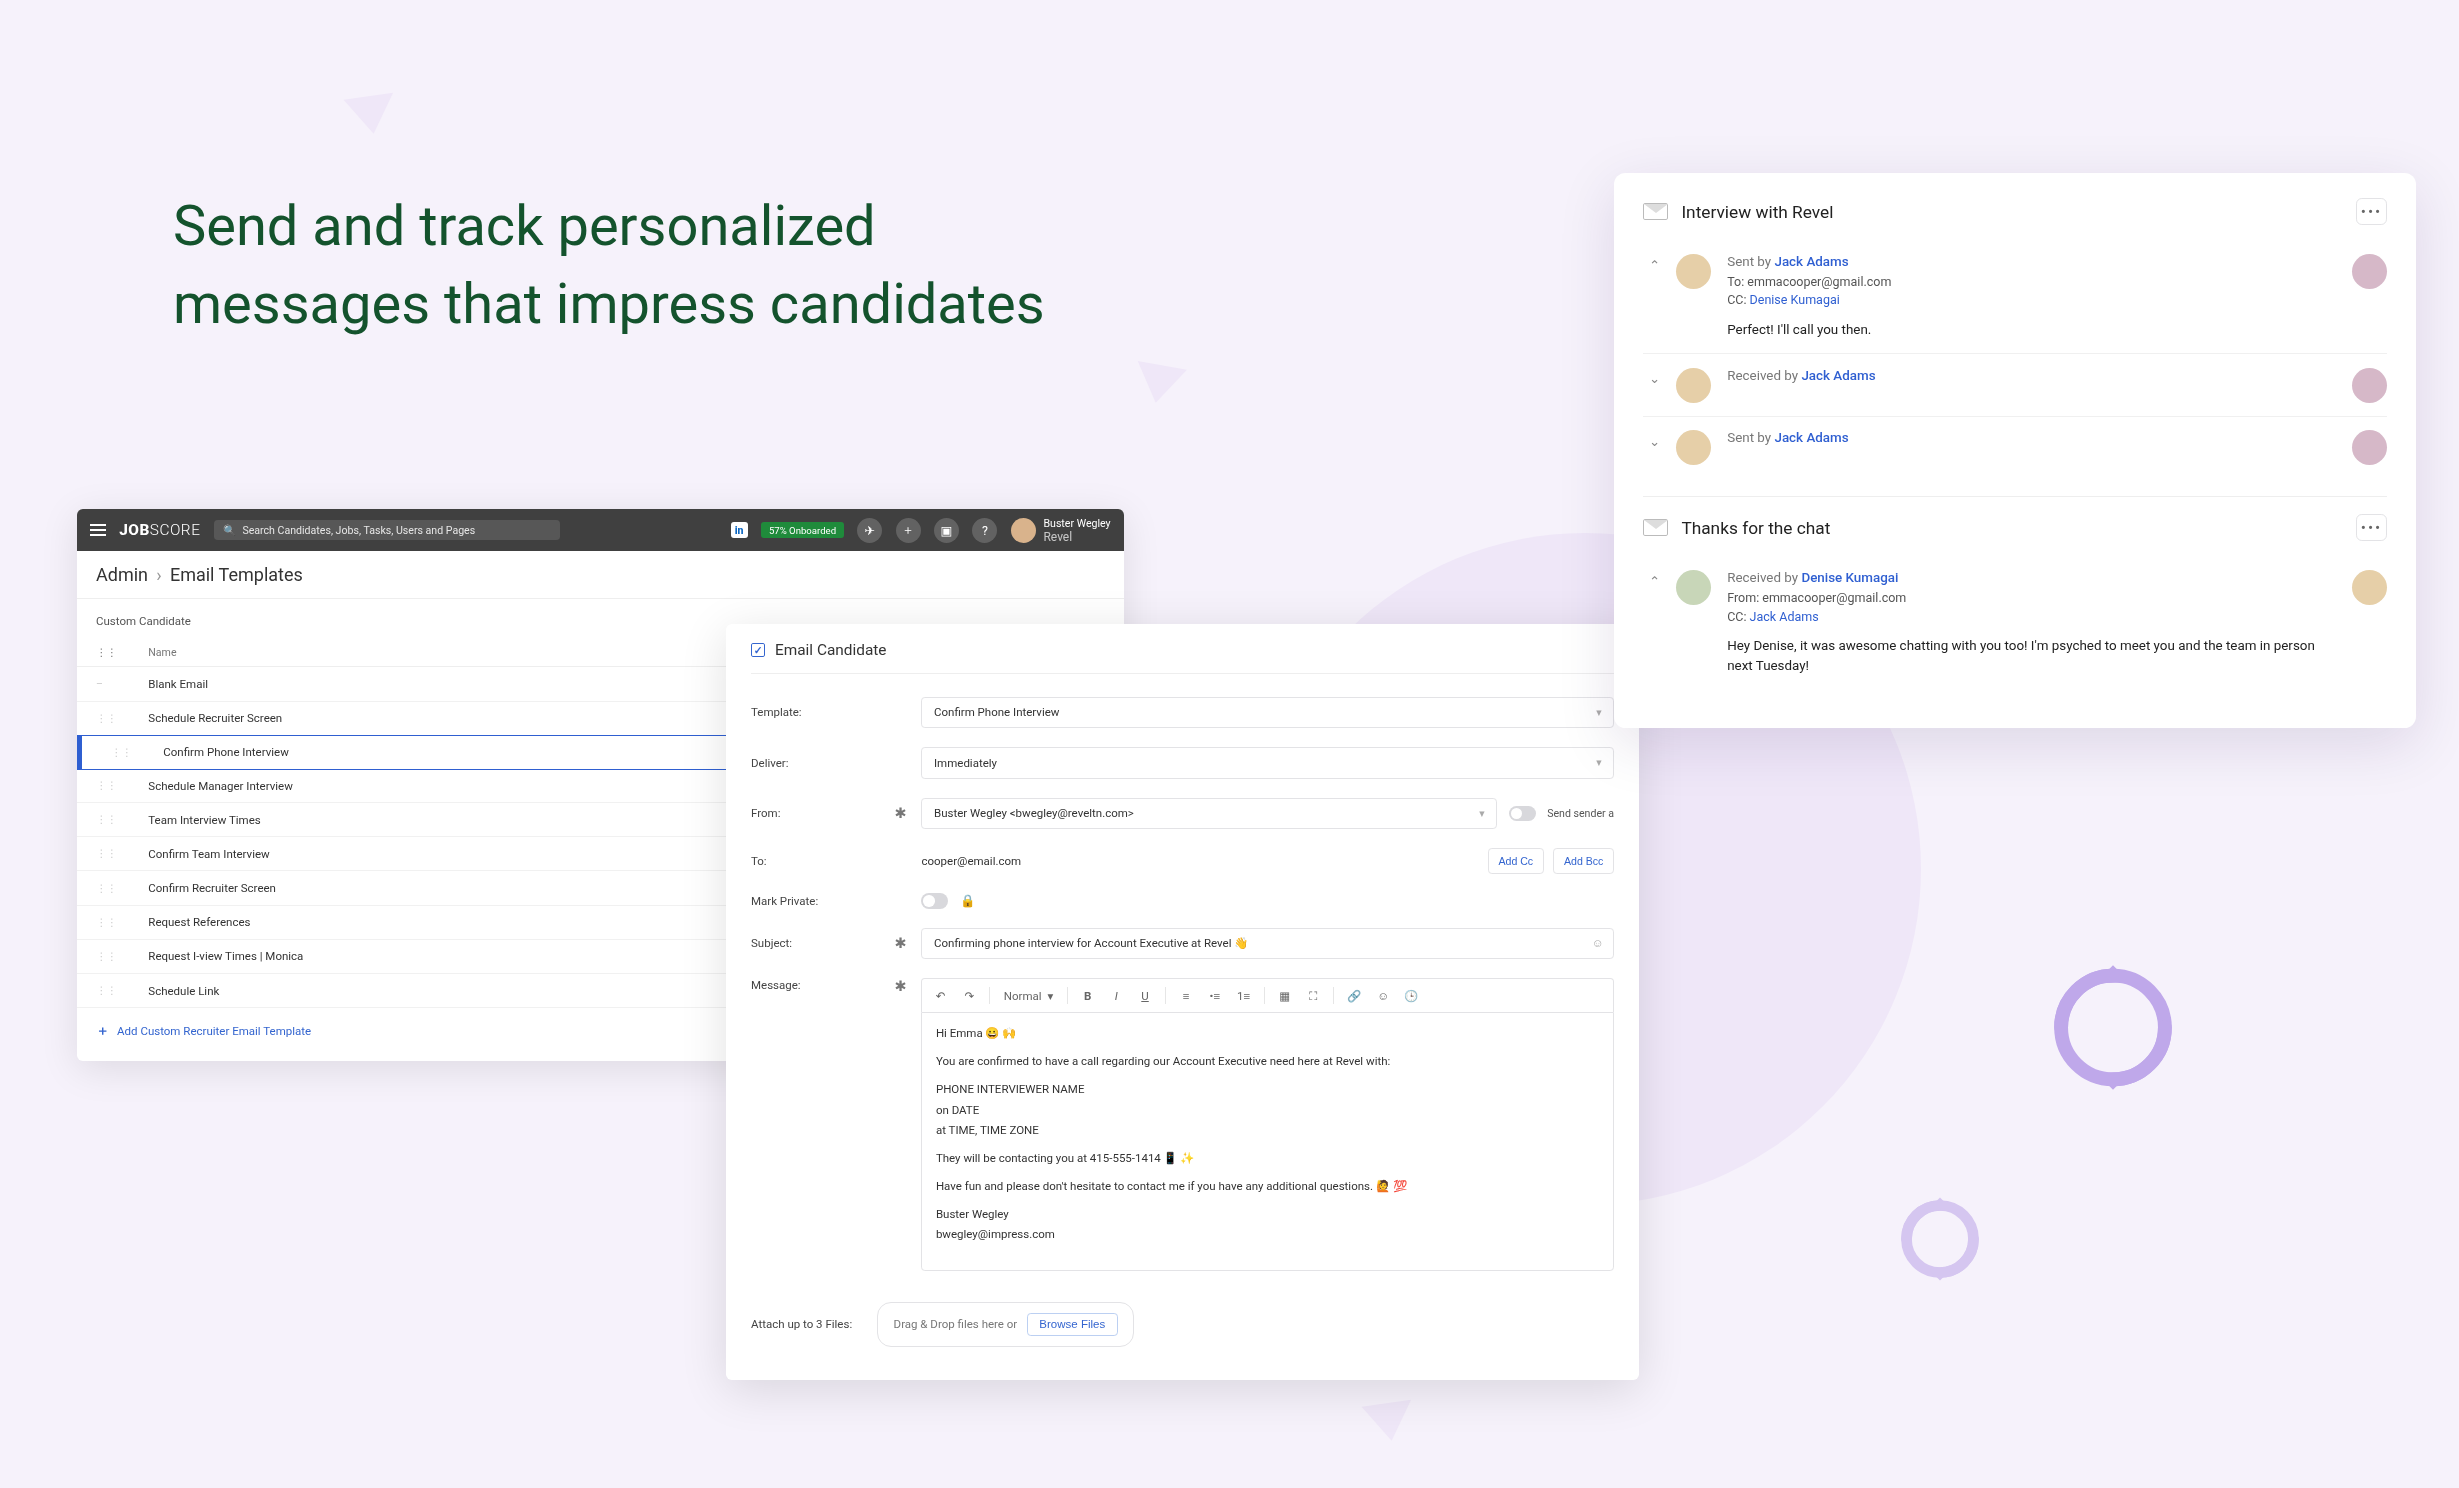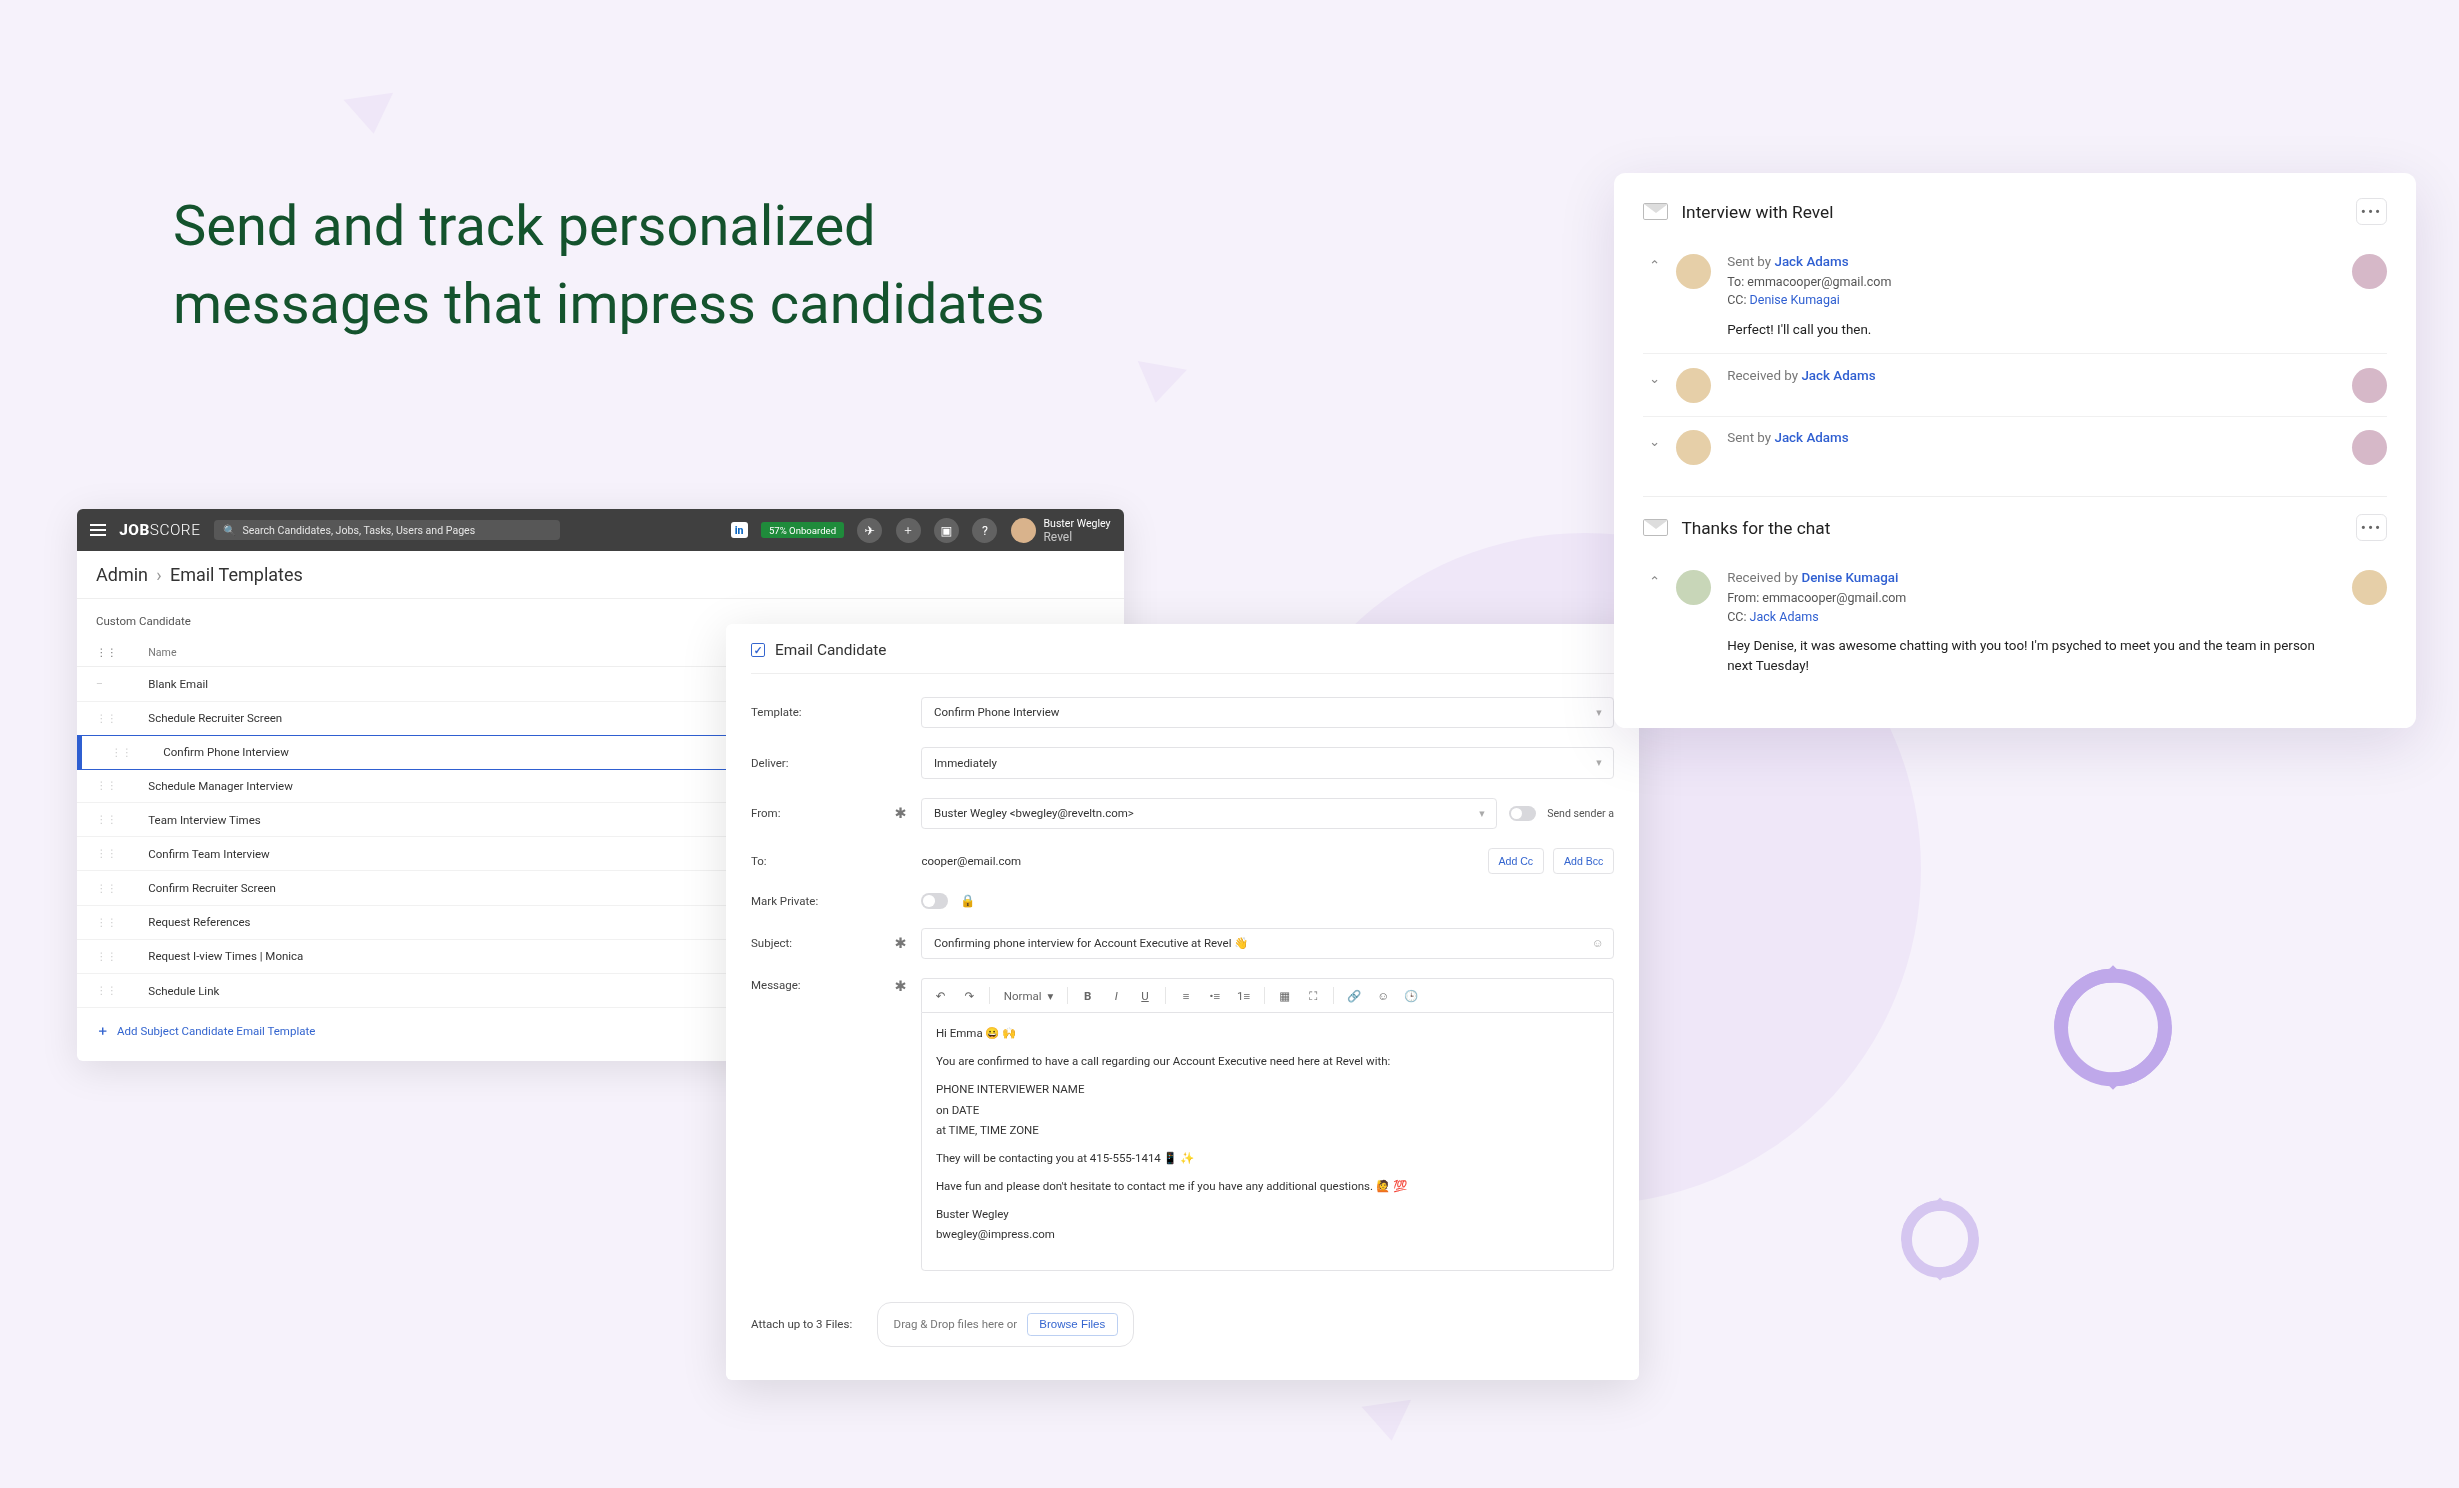--- a/index.html
+++ b/index.html
@@ -377,21 +377,21 @@
         <span class="handle">⋮⋮</span>
         <span>Request I-view Times | Monica</span>
       </div>
       <div class="tmpl-row">
         <span class="handle">⋮⋮</span>
         <span>Schedule Link</span>
       </div>
     </div>
   <div class="add-tmpl-row">
     <span class="plus">＋</span>
-    <span>Add Subject Candidate Email Template</span>
+    <span>Add Custom Recruiter Email Template</span>
   </div>
 </div>
 
 <div class="panel-compose">
   <div class="compose-title">
     <span class="chk"></span>
     <span>Email Candidate</span>
   </div>
 
   <div class="form-row">

